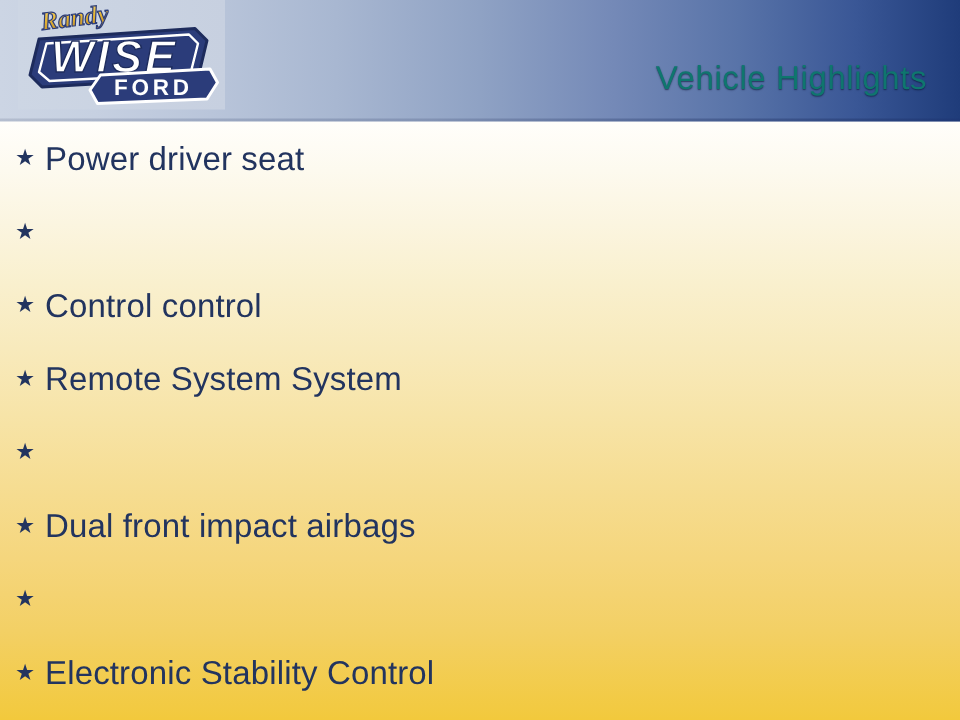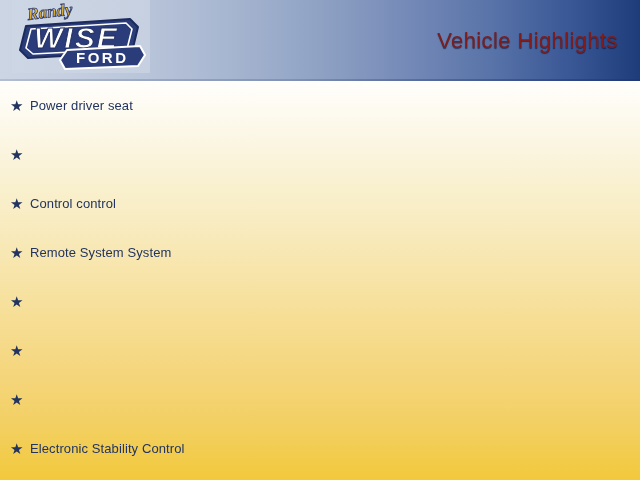--- a/index.html
+++ b/index.html
@@ -66,25 +66,25 @@
     overflow: hidden;
   }
   #logo svg {
     display: block;
   }
 
   
   #slide-title {
     position: absolute;
     right: 22px;
-    top: 28px;
+    top: 39px;
     font-size: 22px;
     font-weight: normal;
     letter-spacing: 0.4px;
-    color: #7f1d1d;
+    color: #0f766e;
     text-shadow: 0 1px 1px rgba(10,20,50,0.65);
     z-index: 5;
     white-space: nowrap;
   }
 
   
   #body {
     position: absolute;
     left: 0;
     top: 81px;
@@ -122,21 +122,21 @@
   }
   .bullet-star {
     display: inline-block;
     width: 20px;
     font-size: 15px;
     line-height: 1;
     color: #22345f;
     flex: 0 0 auto;
   }
   .item-label {
-    font-size: 13px;
+    font-size: 22px;
     color: #22345f;
     letter-spacing: 0.1px;
     white-space: nowrap;
   }
 </style>
 </head>
 <body>
 
 <div id="slide">
 
@@ -182,20 +182,21 @@
       </li>
       <li class="highlight-item">
         <span class="bullet-star">★</span>
         <span class="item-label">Remote System System</span>
       </li>
       <li class="highlight-item">
         <span class="bullet-star">★</span>
       </li>
       <li class="highlight-item">
         <span class="bullet-star">★</span>
+        <span class="item-label">Dual front impact airbags</span>
       </li>
       <li class="highlight-item">
         <span class="bullet-star">★</span>
       </li>
       <li class="highlight-item">
         <span class="bullet-star">★</span>
         <span class="item-label">Electronic Stability Control</span>
       </li>
     </ul>
   </div>

